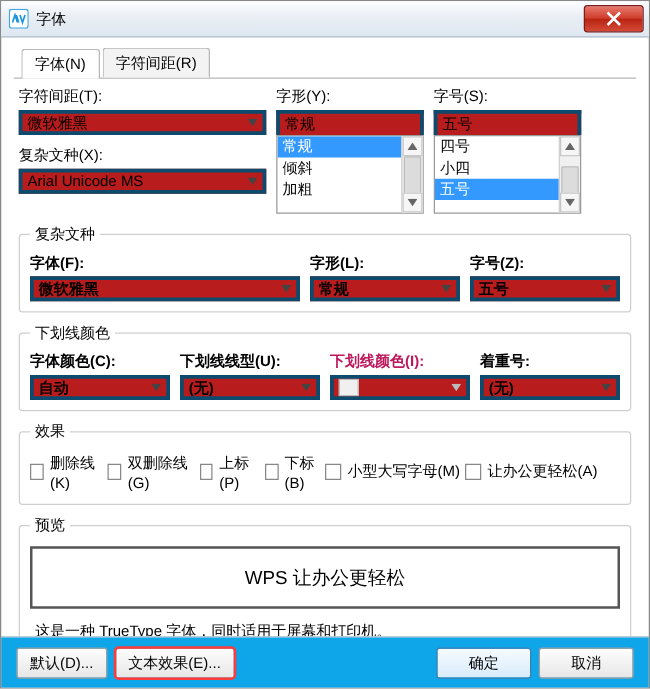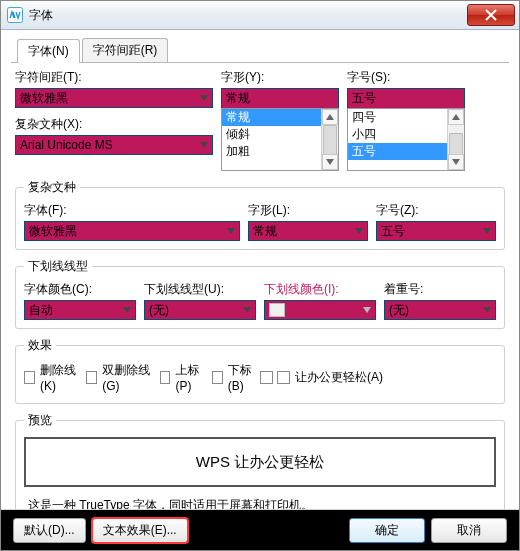--- a/index.html
+++ b/index.html
@@ -15,50 +15,50 @@
   
   .tabstrip { margin:10px 10px 0 10px; border-bottom:1px solid #b7b7b7; display:flex; align-items:flex-end; height:22px; padding-left:6px; }
   .tab { border:1px solid #b7b7b7; border-bottom:none; background:#fff; padding:3px 10px 3px 10px; margin-right:2px; border-top-left-radius:3px; border-top-right-radius:3px; position:relative; }
   .tab.active { top:1px; background:#fff; }
   .tab.inactive { background:#f3f3f3; }
   
   .content { padding:6px 14px 0 14px; }
   .row { display:flex; gap:8px; margin-bottom:6px; }
   .col { display:flex; flex-direction:column; }
   .lbl { margin-bottom:2px; }
-  .combo { display:flex; align-items:center; border:1px solid #0c4a6e; height:20px; background:#be185d; box-sizing:border-box; }
+  .combo { display:flex; align-items:center; border:3px solid #0c4a6e; height:20px; background:#b91c1c; box-sizing:border-box; }
   .combo .val { flex:1; padding:0 4px; overflow:hidden; white-space:nowrap; }
   .combo .arrow { width:16px; height:100%; display:flex; align-items:center; justify-content:center; border-left:1px solid transparent; }
   .arrow svg { display:block; }
   .listbox { border:1px solid #9a9a9a; background:#fff; height:80px; box-sizing:border-box; position:relative; }
   .listbox .items { position:absolute; top:0; left:0; right:16px; bottom:0; overflow:hidden; }
   .listbox .item { padding:1px 4px; line-height:15px; }
   .listbox .item.selected { background:#3399ff; color:#fff; }
   .listbox .sb { position:absolute; top:0; right:0; bottom:0; width:16px; background:#f0f0f0; border-left:1px solid #d0d0d0; }
   .listbox .sb .sbbtn { position:absolute; left:0; right:0; height:16px; background:#f6f6f6; border:1px solid #c8c8c8; box-sizing:border-box; display:flex; align-items:center; justify-content:center; }
   .listbox .sb .sbbtn.top { top:0; }
   .listbox .sb .sbbtn.bot { bottom:0; }
   .listbox .sb .thumb { position:absolute; left:1px; right:1px; top:18px; height:36px; background:#dcdcdc; border:1px solid #bcbcbc; border-radius:1px; }
   
   fieldset.group { border:1px solid #cfcfcf; border-radius:3px; margin:8px 0 4px 0; padding:6px 8px 8px 8px; }
   fieldset.group > legend { padding:0 4px; color:#000; }
-  .grid4 { display:flex; gap:8px; }
+  .grid4 { display:flex; gap:8px;font-weight:bold; }
   .grid4 > * { flex:1; }
   .disabled { color:#be185d; }
   .combo.disabled { color:#9c9c9c; }
   
   .fx-row { display:flex; }
   .fx-col { flex:1; display:flex; flex-direction:row; gap:4px; padding:2px 0; }
   .chk { display:flex; align-items:center; gap:5px; }
   .chk .box { width:13px; height:13px; border:1px solid #888; background:#fff; box-sizing:border-box; }
   
   .preview-box { border:2px solid #555; height:46px; display:flex; align-items:center; justify-content:center; font-size:15px; margin-top:2px; }
   .hint { margin:10px 0 10px 4px; }
   
-  .footer { position:absolute; left:0; right:0; bottom:0; height:40px; background:#000000; border-top:1px solid #d6d6d6; display:flex; align-items:center; padding:0 12px; gap:6px; }
+  .footer { position:absolute; left:0; right:0; bottom:0; height:40px; background:#0ea5e9; border-top:1px solid #d6d6d6; display:flex; align-items:center; padding:0 12px; gap:6px; }
   .btn { border:1px solid #9f9f9f; background:linear-gradient(#fdfdfd,#e7e7e7); padding:3px 10px; border-radius:3px; min-width:60px; text-align:center; box-sizing:border-box; }
   .btn.primary { border:1px solid #3c7fb1; background:linear-gradient(#f5fbff,#d8ecfb);margin-left:36px; }
   .btn.hl { outline:2px solid #ff3b3b; outline-offset:-1px; }
   .footer .spacer { flex:1; }
 </style>
 </head>
 <body>
 
 <div class="window">
 
@@ -196,21 +196,21 @@
                 <svg width="8" height="6">
                   <path d="M0 0 L8 0 L4 6 Z" fill="#444"></path>
                 </svg>
               </span>
           </div>
         </div>
       </div>
     </fieldset>
 
     <fieldset class="group">
-      <legend>下划线线型</legend>
+      <legend>下划线颜色</legend>
       <div class="grid4">
         <div class="col">
           <span class="lbl">字体颜色(C):</span>
           <div class="combo">
             <span class="val">自动</span>
             <span class="arrow">
                 <svg width="8" height="6">
                   <path d="M0 0 L8 0 L4 6 Z" fill="#444"></path>
                 </svg>
               </span>
@@ -272,20 +272,21 @@
               <span>上标(P)</span>
             </label>
           <label class="chk">
               <span class="box"></span>
               <span>下标(B)</span>
             </label>
         </div>
         <div class="fx-col">
           <label class="chk">
               <span class="box"></span>
+              <span>小型大写字母(M)</span>
             </label>
           <label class="chk">
               <span class="box"></span>
               <span>让办公更轻松(A)</span>
             </label>
         </div>
       </div>
     </fieldset>
 
     <fieldset class="group" style="padding-bottom:10px;">

